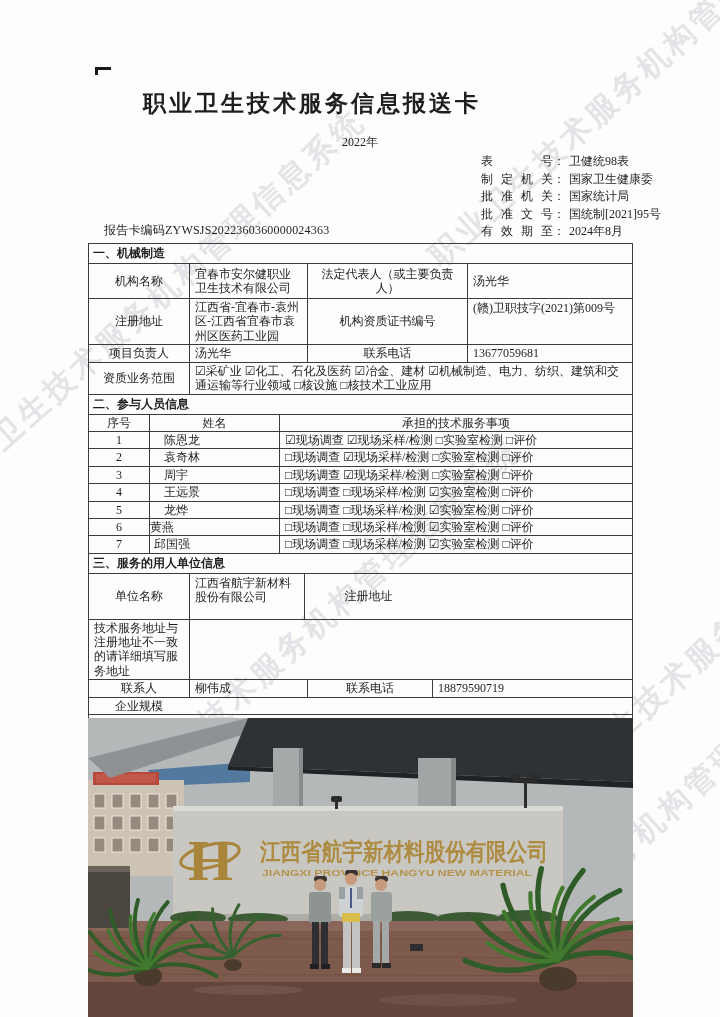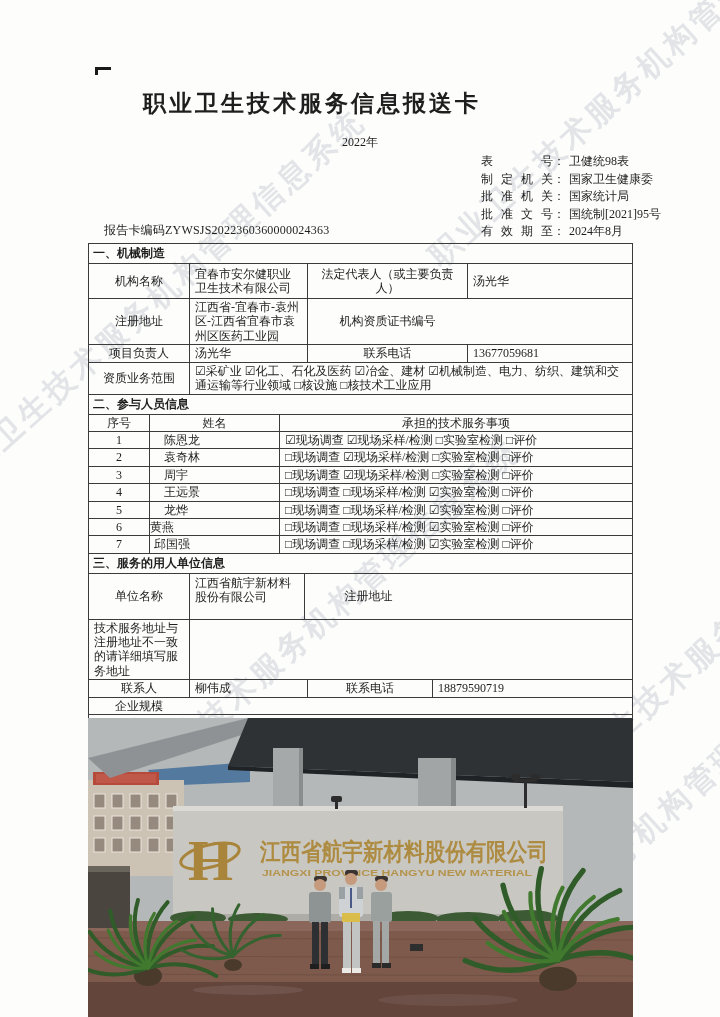--- a/index.html
+++ b/index.html
@@ -88,20 +88,21 @@
       <div class="trow h34">
         <div class="c f lab-c" style="width:100px">机构名称</div>
         <div class="c val-c" style="width:118px">宜春市安尔健职业卫生技术有限公司</div>
         <div class="c lab-c" style="width:160px">法定代表人（或主要负责人）</div>
         <div class="c val-c" style="width:165px">汤光华</div>
       </div>
       <div class="trow h40">
         <div class="c f lab-c" style="width:100px">注册地址</div>
         <div class="c val-c" style="width:118px">江西省-宜春市-袁州区-江西省宜春市袁州区医药工业园</div>
         <div class="c lab-c" style="width:160px">机构资质证书编号</div>
+        <div class="c val-c" style="width:165px;align-items:flex-start;padding-top:2px">(赣)卫职技字(2021)第009号</div>
       </div>
       <div class="trow h16">
         <div class="c f lab-c" style="width:100px">项目负责人</div>
         <div class="c val-c" style="width:118px">汤光华</div>
         <div class="c lab-c" style="width:160px">联系电话</div>
         <div class="c val-c" style="width:165px">13677059681</div>
       </div>
       <div class="trow h31">
         <div class="c f lab-c" style="width:100px">资质业务范围</div>
         <div class="c val-c" style="width:443px">☑采矿业  ☑化工、石化及医药  ☑冶金、建材  ☑机械制造、电力、纺织、建筑和交通运输等行业领域  □核设施  □核技术工业应用</div>

